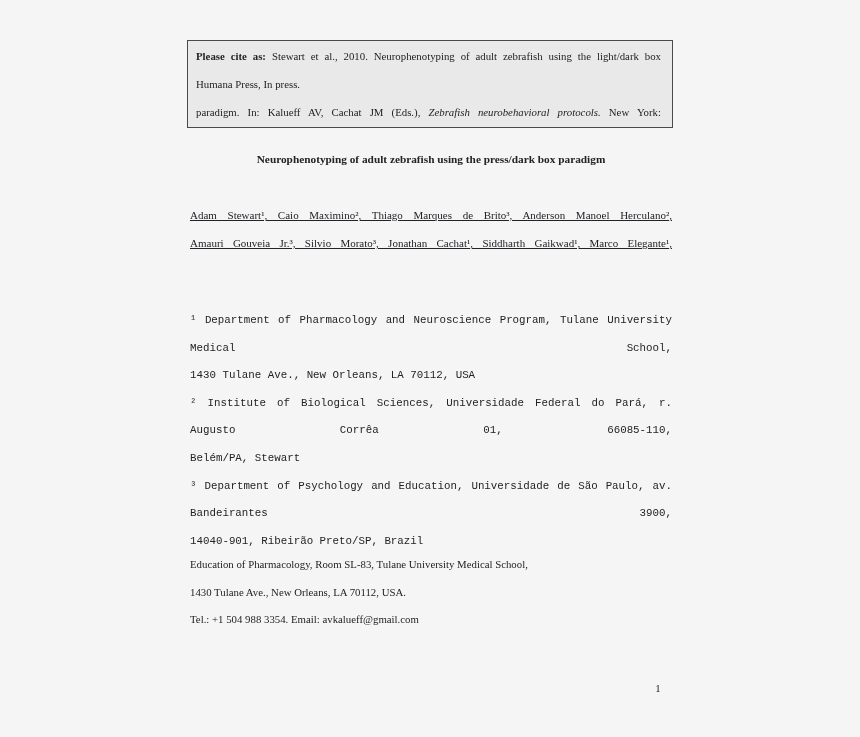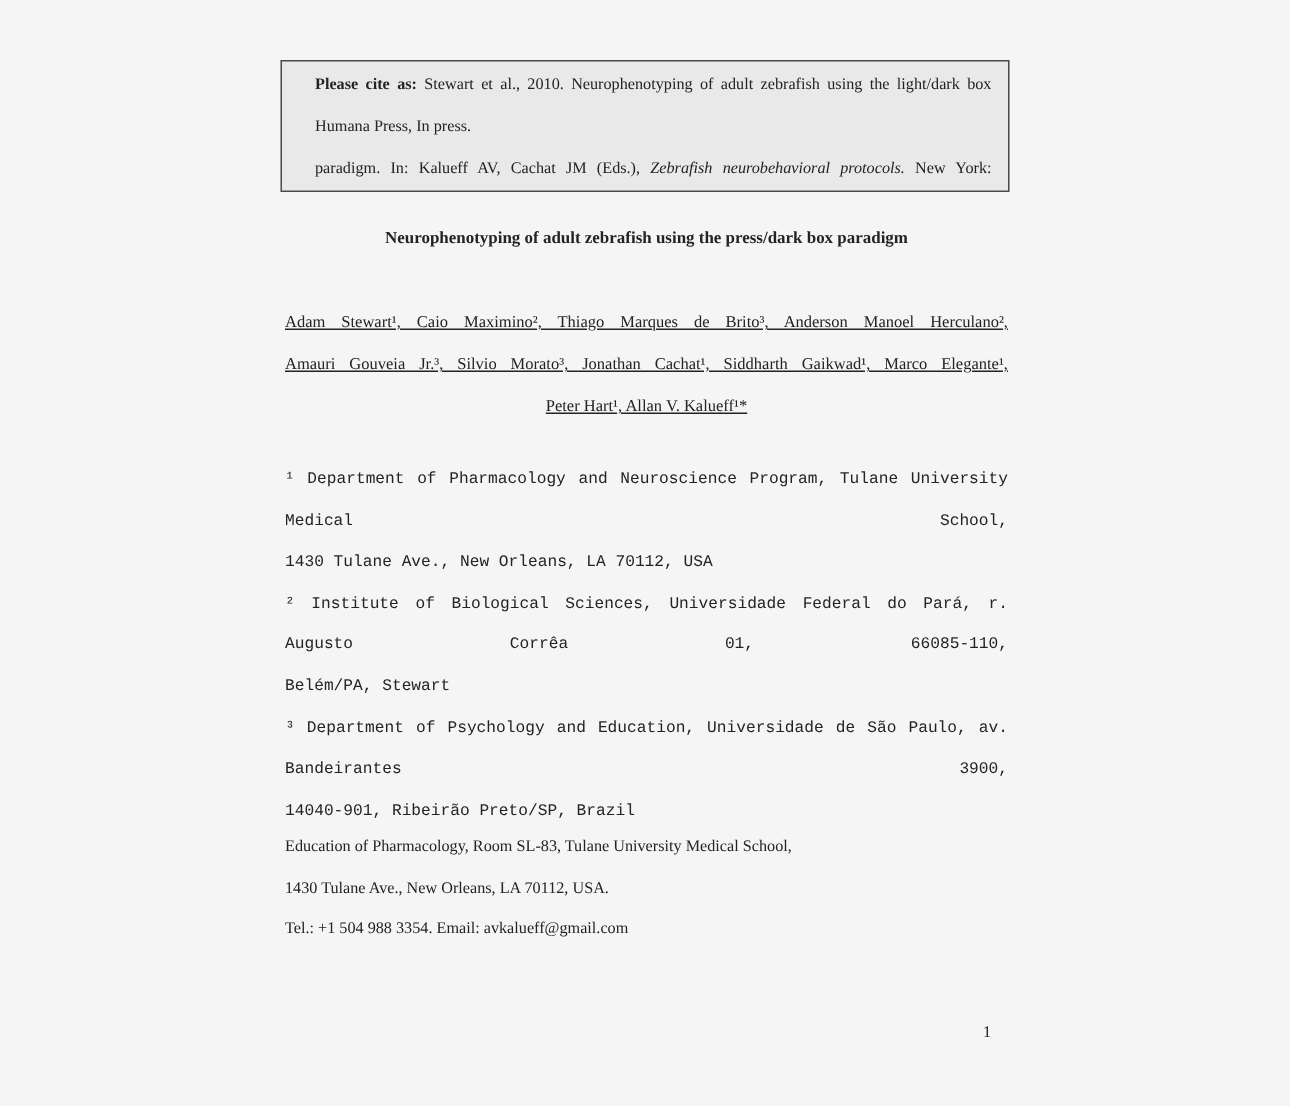--- a/index.html
+++ b/index.html
@@ -16,21 +16,21 @@
   .just  { text-align: justify; text-align-last: justify; }
   .center { text-align: center; white-space: nowrap; }
   .leftln { text-align: left; white-space: nowrap; }
 
   .cite-box {
     position: absolute; left: 187px; top: 40px;
     width: 486px; height: 88px;
     box-sizing: border-box;
     border: 1px solid #4a4a4c;
     background: #e9e9ea;
-    padding: 1px 11px 0 22px;
+    padding: 1px 11px 0 8px;
     font-size: 10.8px;
   }
 
   .title-line {
     position: absolute; left: 190px; top: 145px; width: 482px;
     font-size: 11.3px; font-weight: bold;
   }
 
   .authors {
     position: absolute; left: 190px; top: 201px; width: 482px;
@@ -67,21 +67,20 @@
     <div class="line just"><b>Please cite as:</b><span> Stewart et al., 2010. Neurophenotyping of adult zebrafish using the light/dark box</span></div>
     <div class="line leftln">Humana Press, In press.</div>
     <div class="line just"><span>paradigm. In: Kalueff AV, Cachat JM (Eds.), </span><i>Zebrafish neurobehavioral protocols.</i><span> New York:</span></div>
   </div>
 
   <div class="title-line line center">Neurophenotyping of adult zebrafish using the press/dark box paradigm</div>
 
   <div class="authors">
     <div class="line just">Adam Stewart¹, Caio Maximino², Thiago Marques de Brito³, Anderson Manoel Herculano²,</div>
     <div class="line just">Amauri Gouveia Jr.³, Silvio Morato³, Jonathan Cachat¹, Siddharth Gaikwad¹, Marco Elegante¹,</div>
-    <div class="line center">Peter Hart¹, Allan V. Kalueff¹*</div>
   </div>
 
   <div class="affils">
     <div class="line just">¹ Department of Pharmacology and Neuroscience Program, Tulane University Medical School,</div>
     <div class="line leftln">1430 Tulane Ave., New Orleans, LA 70112, USA</div>
     <div class="line just">² Institute of Biological Sciences, Universidade Federal do Pará, r. Augusto Corrêa 01, 66085-110,</div>
     <div class="line leftln">Belém/PA, Stewart</div>
     <div class="line just">³ Department of Psychology and Education, Universidade de São Paulo, av. Bandeirantes 3900,</div>
     <div class="line leftln">14040-901, Ribeirão Preto/SP, Brazil</div>
   </div>

